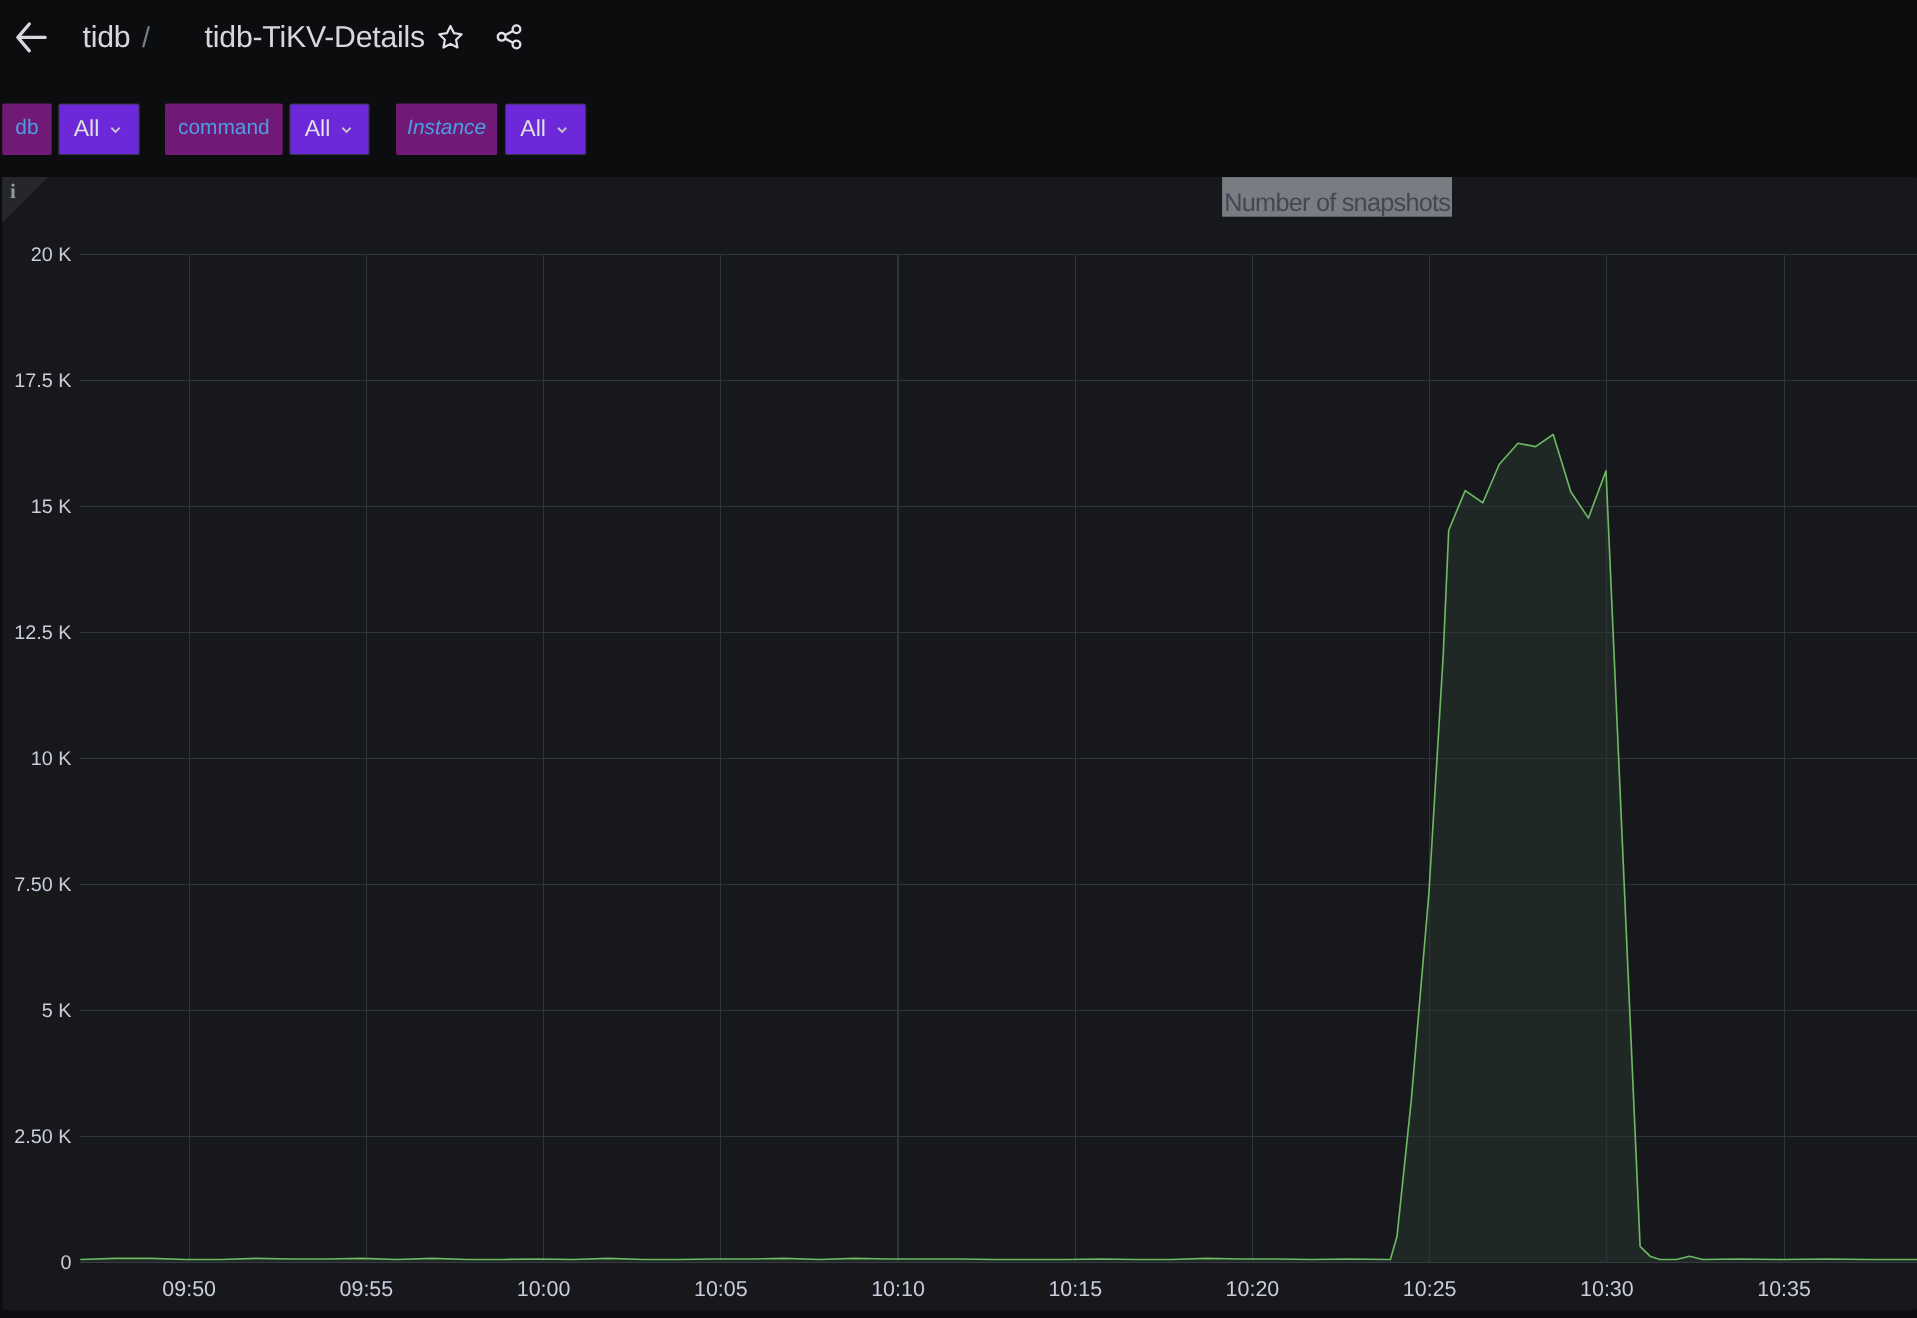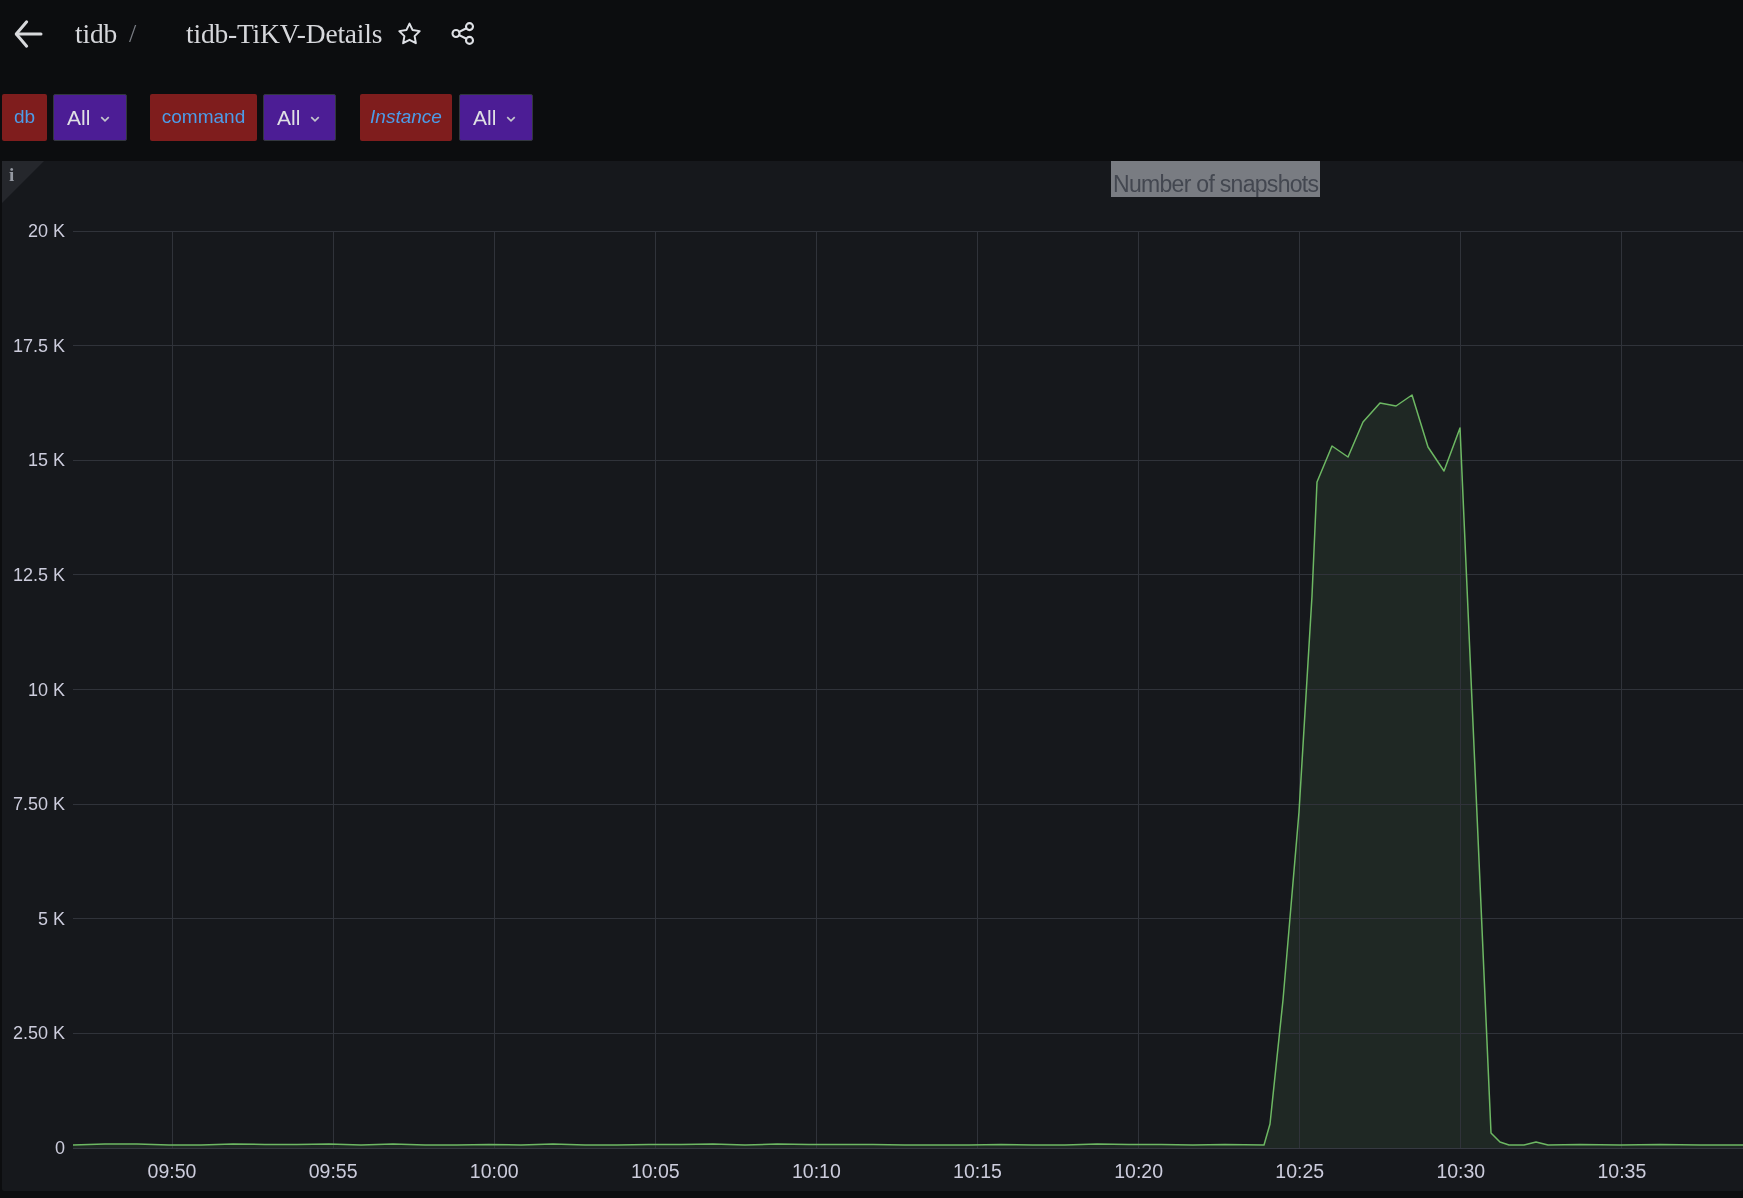--- a/index.html
+++ b/index.html
@@ -4,25 +4,25 @@
 html,body{margin:0;padding:0;background:#0c0d0f;width:1743px;height:1198px;overflow:hidden;position:relative;font-family:"Liberation Sans",sans-serif;}
 *{box-sizing:border-box}
 .panel{position:absolute;left:2px;top:161px;width:1741px;height:1030px;background:#16181c;border-radius:2px;}
 .corner{position:absolute;left:2px;top:161px;width:0;height:0;border-top:42px solid #25272c;border-right:42px solid transparent;}
 .cinfo{position:absolute;left:9px;top:164px;font-family:"Liberation Serif",serif;font-weight:bold;font-size:19px;color:#9599a2;}
 svg.chart{position:absolute;left:0;top:0;}
 svg.chart line{stroke:#30333a;stroke-width:1;}
 svg.chart text{fill:#ccccdc;font-size:18px;font-family:"Liberation Sans",sans-serif;}
 svg.chart text.xl{font-size:19.5px;}
 .ptitle{position:absolute;left:1111px;top:161px;height:36px;background:#797c82;color:#434750;font-size:23px;letter-spacing:-0.7px;line-height:46px;padding:0 2px;}
-.nav{position:absolute;top:0;left:0;width:1743px;height:68px;color:#d6d7db;font-family:Liberation Serif, serif;}
+.nav{position:absolute;top:0;left:0;width:1743px;height:68px;color:#d6d7db;}
 .navtxt{position:absolute;top:0;height:68px;line-height:68px;font-size:27.5px;letter-spacing:-0.2px;}
 .vbox{position:absolute;top:94px;height:47px;border-radius:2px;font-size:21px;line-height:45px;}
-.vlabel{background:#7f1d1d;color:#4d9ce8;font-weight:500;text-align:center;font-size:19px;}
-.vdd{background:#4c1d95;border:1px solid #33373f;color:#dfe0e4;padding-left:13px;}
+.vlabel{background:#701a75;color:#4d9ce8;font-weight:500;text-align:center;font-size:19px;}
+.vdd{background:#6d28d9;border:1px solid #33373f;color:#dfe0e4;padding-left:13px;}
 .caret{display:inline-block;margin-left:9px;width:12px;height:12px;position:relative;top:0px;}
 </style></head>
 <body>
 <div class="panel"></div>
 <div class="corner"></div>
 <div class="cinfo">i</div>
 <svg class="chart" width="1743" height="1198" viewBox="0 0 1743 1198">
 <path d="M73,1148 L73,1145 L105,1144 L137,1144 L169,1145 L201,1145 L233,1144 L265,1144.5 L297,1144.5 L329,1144 L361,1145 L393,1144 L425,1145 L457,1145 L489,1144.5 L521,1145 L553,1144 L585,1145 L617,1145 L649,1144.5 L681,1144.5 L713,1144 L745,1145 L777,1144 L809,1144.5 L841,1144.5 L873,1144.5 L905,1145 L937,1145 L969,1145 L1001,1144.5 L1033,1145 L1065,1145 L1097,1144 L1129,1144.5 L1161,1144.5 L1193,1145 L1225,1144.5 L1264,1145 L1270,1124 L1283,1000 L1299,812 L1312,596 L1317,482 L1332,446 L1348,457 L1363,422 L1380,403 L1396,406 L1412,395 L1428,447 L1444,471 L1460,428 L1491,1133 L1500,1142 L1509,1145 L1524,1145 L1536,1142 L1548,1145 L1580,1144.5 L1620,1145 L1660,1144.5 L1700,1145 L1743,1145 L1743,1148 Z" fill="rgba(115,191,105,0.1)" stroke="none"></path>
 <g shape-rendering="crispEdges">
 <line x1="73" y1="231" x2="1743" y2="231"></line>

